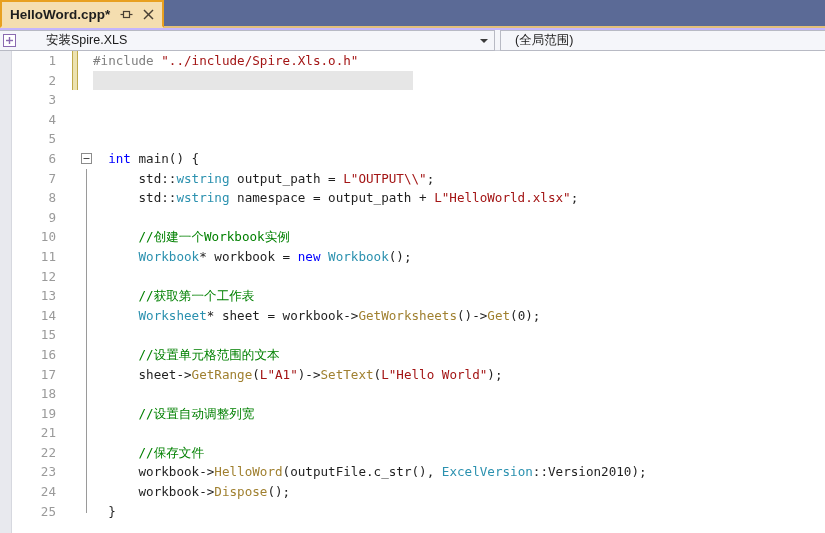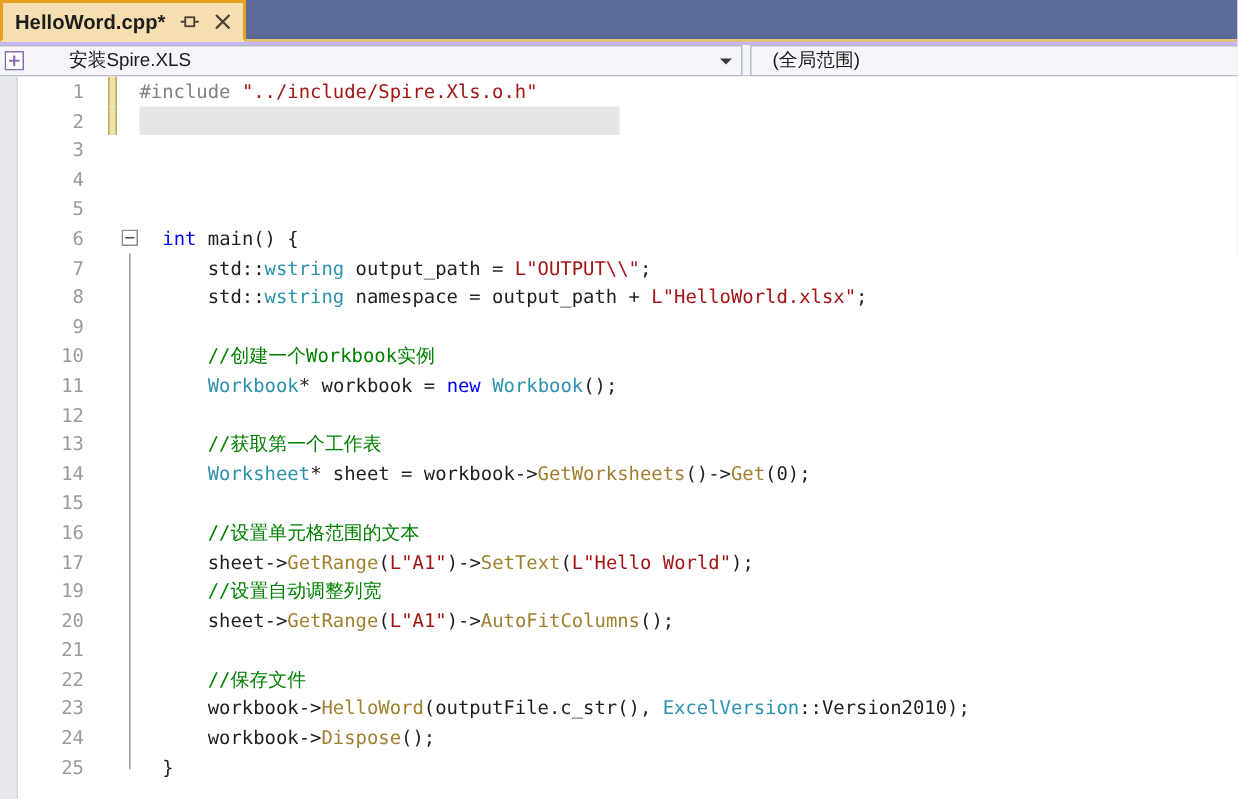--- a/index.html
+++ b/index.html
@@ -239,22 +239,22 @@
         <div class="line"><span class="ln">8</span><span class="chg"></span><span class="guide solid"></span><span class="code"><span class="t-plain">      std::</span><span class="t-type">wstring</span><span class="t-plain"> namespace = output_path + </span><span class="t-str">L"HelloWorld.xlsx"</span><span class="t-plain">;</span></span></div>
         <div class="line"><span class="ln">9</span><span class="chg"></span><span class="guide solid"></span><span class="code"></span></div>
         <div class="line"><span class="ln">10</span><span class="chg"></span><span class="guide solid"></span><span class="code"><span class="t-plain">      </span><span class="t-cmt">//创建一个Workbook实例</span></span></div>
         <div class="line"><span class="ln">11</span><span class="chg"></span><span class="guide solid"></span><span class="code"><span class="t-plain">      </span><span class="t-type">Workbook</span><span class="t-plain">* workbook = </span><span class="t-kw">new</span><span class="t-plain"> </span><span class="t-type">Workbook</span><span class="t-plain">();</span></span></div>
         <div class="line"><span class="ln">12</span><span class="chg"></span><span class="guide solid"></span><span class="code"></span></div>
         <div class="line"><span class="ln">13</span><span class="chg"></span><span class="guide solid"></span><span class="code"><span class="t-plain">      </span><span class="t-cmt">//获取第一个工作表</span></span></div>
         <div class="line"><span class="ln">14</span><span class="chg"></span><span class="guide solid"></span><span class="code"><span class="t-plain">      </span><span class="t-type">Worksheet</span><span class="t-plain">* sheet = workbook-&gt;</span><span class="t-fn">GetWorksheets</span><span class="t-plain">()-&gt;</span><span class="t-fn">Get</span><span class="t-plain">(0);</span></span></div>
         <div class="line"><span class="ln">15</span><span class="chg"></span><span class="guide solid"></span><span class="code"></span></div>
         <div class="line"><span class="ln">16</span><span class="chg"></span><span class="guide solid"></span><span class="code"><span class="t-plain">      </span><span class="t-cmt">//设置单元格范围的文本</span></span></div>
         <div class="line"><span class="ln">17</span><span class="chg"></span><span class="guide solid"></span><span class="code"><span class="t-plain">      sheet-&gt;</span><span class="t-fn">GetRange</span><span class="t-plain">(</span><span class="t-str">L"A1"</span><span class="t-plain">)-&gt;</span><span class="t-fn">SetText</span><span class="t-plain">(</span><span class="t-str">L"Hello World"</span><span class="t-plain">);</span></span></div>
+        <div class="line"><span class="ln">18</span><span class="chg"></span><span class="guide solid"></span><span class="code"></span></div>
         <div class="line"><span class="ln">19</span><span class="chg"></span><span class="guide solid"></span><span class="code"><span class="t-plain">      </span><span class="t-cmt">//设置自动调整列宽</span></span></div>
-        <div class="line"><span class="ln">20</span><span class="chg"></span><span class="guide solid"></span><span class="code"><span class="t-plain">      sheet-&gt;</span><span class="t-fn">GetRange</span><span class="t-plain">(</span><span class="t-str">L"A1"</span><span class="t-plain">)-&gt;</span><span class="t-fn">AutoFitColumns</span><span class="t-plain">();</span></span></div>
         <div class="line"><span class="ln">21</span><span class="chg"></span><span class="guide solid"></span><span class="code"></span></div>
         <div class="line"><span class="ln">22</span><span class="chg"></span><span class="guide solid"></span><span class="code"><span class="t-plain">      </span><span class="t-cmt">//保存文件</span></span></div>
         <div class="line"><span class="ln">23</span><span class="chg"></span><span class="guide solid"></span><span class="code"><span class="t-plain">      workbook-&gt;</span><span class="t-fn">HelloWord</span><span class="t-plain">(outputFile.c_str(), </span><span class="t-type">ExcelVersion</span><span class="t-plain">::Version2010);</span></span></div>
         <div class="line"><span class="ln">24</span><span class="chg"></span><span class="guide solid"></span><span class="code"><span class="t-plain">      workbook-&gt;</span><span class="t-fn">Dispose</span><span class="t-plain">();</span></span></div>
         <div class="line"><span class="ln">25</span><span class="chg"></span><span class="guide solid" style="height: 11px;"></span><span class="code"><span class="t-plain">  }</span></span></div>
       </div>
   </div>
 
 </div>
 

